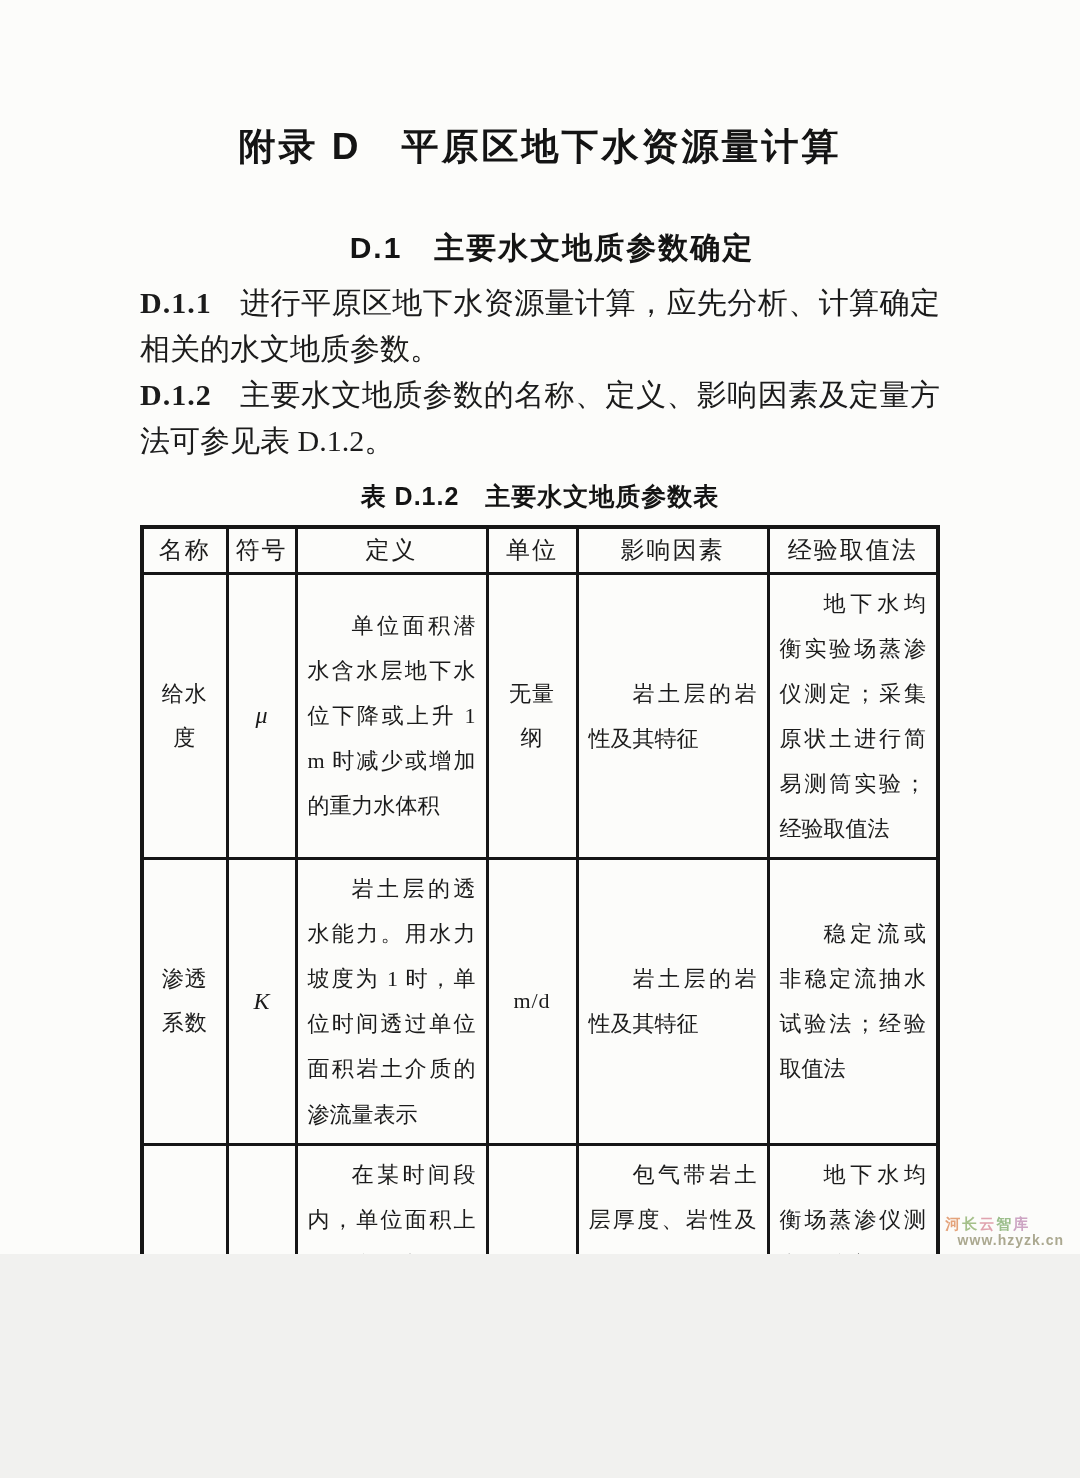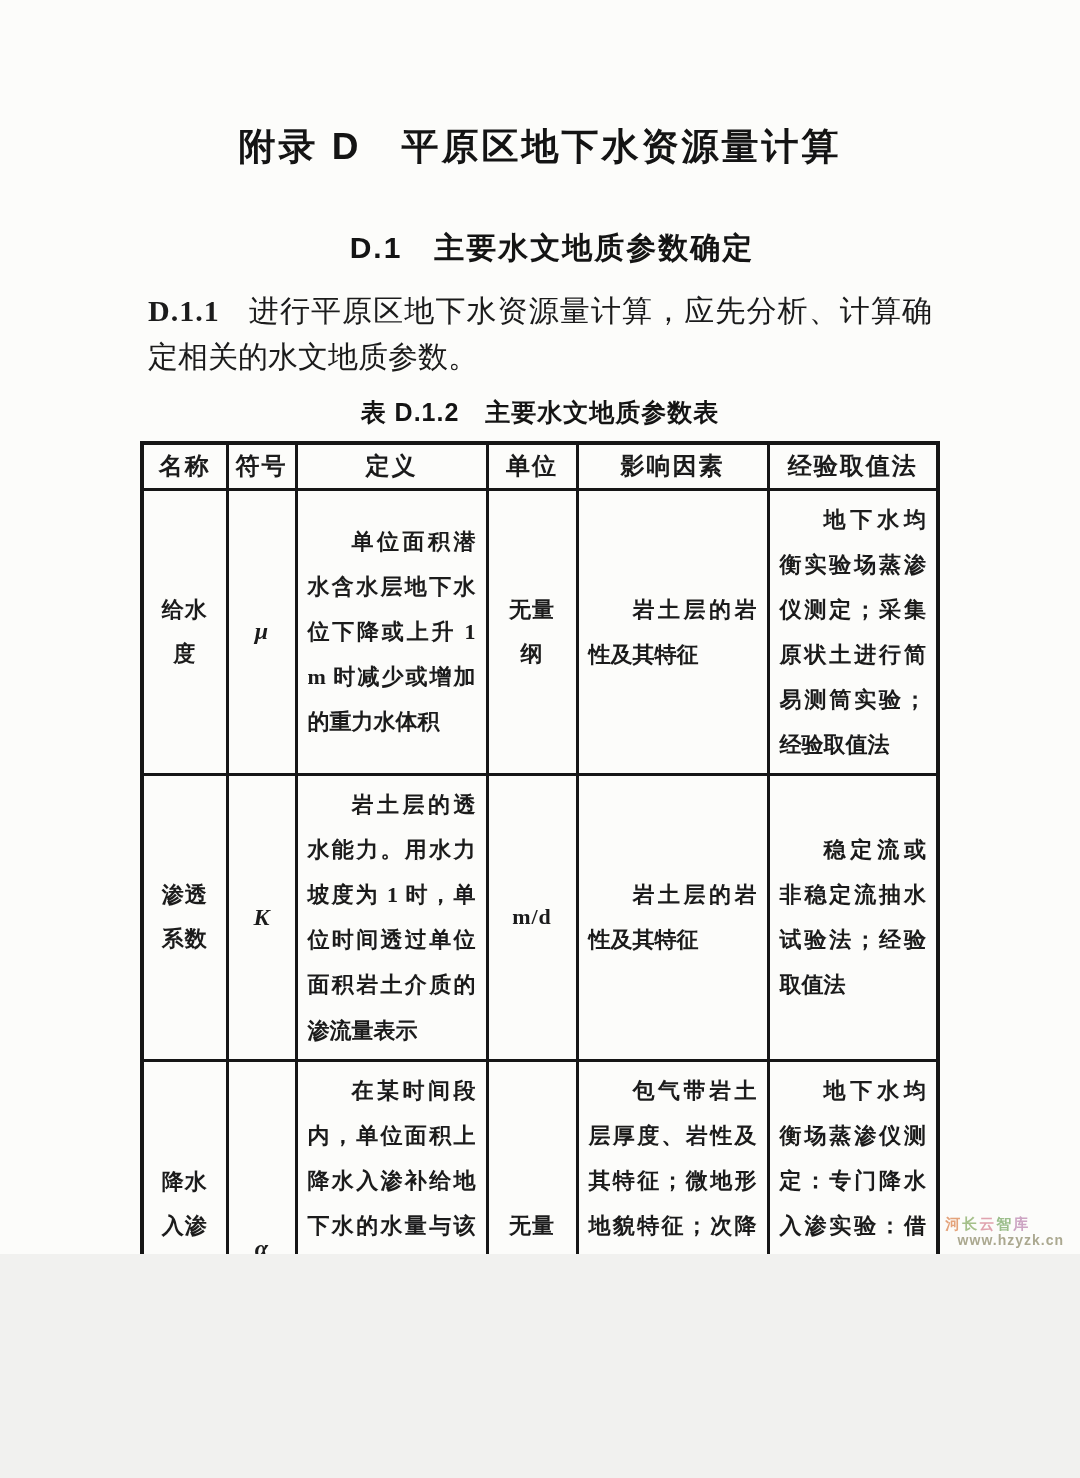--- a/index.html
+++ b/index.html
@@ -43,21 +43,21 @@
     letter-spacing: 2px;
     color: #141414;
   }
   .content {
     position: absolute;
     top: 280px;
     left: 140px;
     width: 800px;
   }
   .clause {
-    margin: 8px;
+    margin: 0;
     font-size: 30px;
     line-height: 46px;
     text-align: justify;
     color: #1b1b1b;
   }
   .clause-num {
     font-weight: 700;
     font-family: "Liberation Serif", serif;
     margin-right: 28px;
     letter-spacing: 1px;
@@ -74,21 +74,21 @@
   table.param-table {
     width: 796px;
     margin: 0 auto;
     border-collapse: collapse;
     table-layout: fixed;
     border: 4px solid #161616;
   }
   .param-table th,
   .param-table td {
     border: 3px solid #161616;
-    font-weight: 700;
+    font-weight: 400;
     padding: 6px 10px;
     vertical-align: middle;
     font-size: 22px;
     color: #1b1b1b;
     box-sizing: border-box;
     overflow: hidden;
   }
   .param-table thead tr { height: 46px; }
   .param-table th {
     font-size: 24px;
@@ -152,20 +152,21 @@
 <div class="page">
 
   <h1 class="doc-title">附录 D　平原区地下水资源量计算</h1>
 
   <h2 class="section-title">D.1　主要水文地质参数确定</h2>
 
   <div class="content">
 
     <p class="clause"><span class="clause-num">D.1.1</span><span>进行平原区地下水资源量计算，应先分析、计算确定相关的水文地质参数。</span></p>
 
+    <p class="clause"><span class="clause-num">D.1.2</span><span>主要水文地质参数的名称、定义、影响因素及定量方法可参见表 D.1.2。</span></p>
 
     <div class="table-caption">表 D.1.2　主要水文地质参数表</div>
 
     <table class="param-table">
       <colgroup>
         <col style="width:85px">
         <col style="width:69px">
         <col style="width:191px">
         <col style="width:90px">
         <col style="width:191px">

